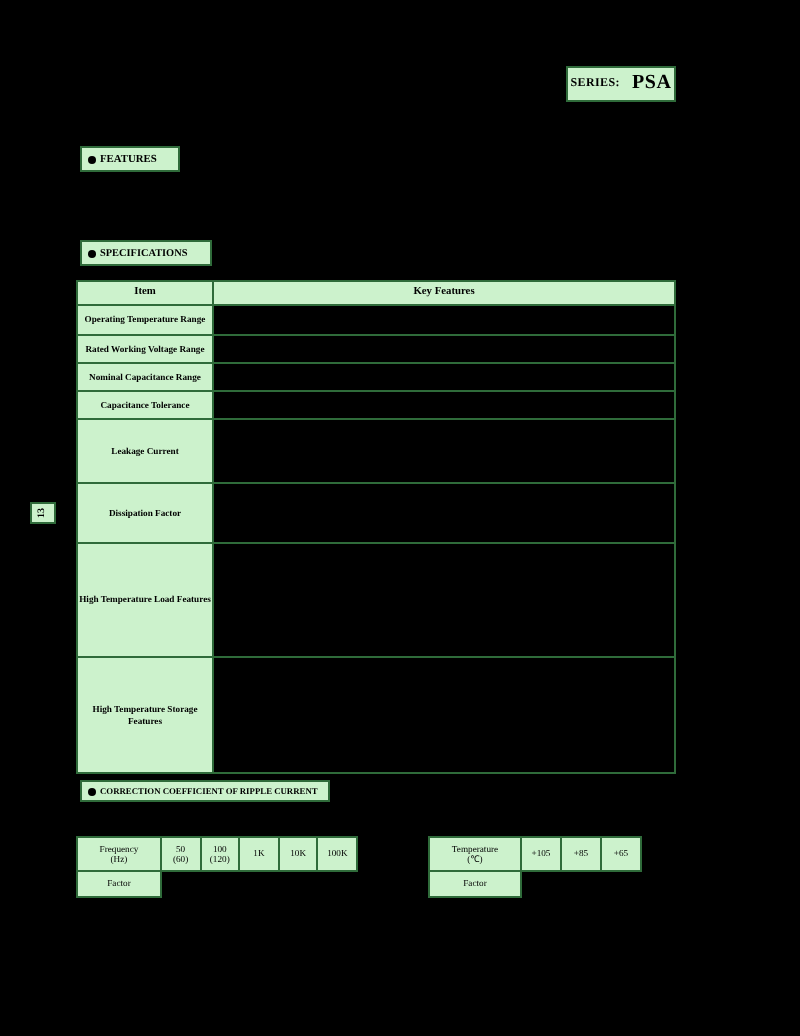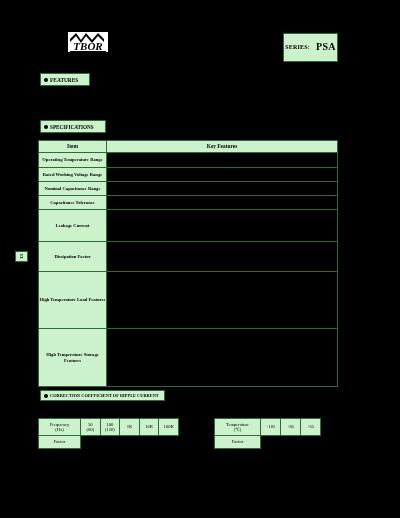--- a/index.html
+++ b/index.html
@@ -40,21 +40,21 @@
   #logo-block {
     position: absolute;
     left: 66px; top: 29px;
     width: 44px; height: 26px;
   }
   #logo-block svg { display: block; }
 
   
   #series-badge {
     left: 283px; top: 33px;
-    width: 55px; height: 29px;
+    width: 55px; height: 18px;
     font-size: 7px;
     font-weight: bold;
     gap: 6px;
     font-variant: small-caps;
     box-shadow: 1px 1px 0 rgba(0,0,0,.35);
   }
   #series-label { font-size: 6px; letter-spacing: .2px; }
   #series-value { font-size: 10px; font-weight: bold; letter-spacing: .3px;}
 
   
@@ -150,33 +150,20 @@
     font-size: 5px;
     font-weight: bold;
     transform: rotate(-90deg);
   }
 </style>
 </head>
 <body>
 
 <div class="page">
 
-  <div id="logo-block">
-    <svg width="44" height="26" viewBox="0 0 44 26">
-      <rect x="0" y="0" width="44" height="26" fill="#000"></rect>
-
-      <rect x="2" y="3" width="40" height="20" fill="#ffffff"></rect>
-
-      <path d="M4 10 L10 4 L15 11 L20 4 L26 11 L32 4 L38 10 L38 13 L32 7 L26 14 L20 7 L15 14 L10 7 L4 13 Z" fill="#000000"></path>
-
-      <text x="22" y="21" font-family="'Liberation Serif',serif" font-size="11" font-weight="bold" font-style="italic" fill="#000000" text-anchor="middle">TBOR</text>
-
-      <rect x="4" y="22" width="36" height="1" fill="#000000"></rect>
-    </svg>
-  </div>
 
   <div class="gpanel" id="series-badge">
     <span id="series-label">SERIES:</span>
     <span id="series-value">PSA</span>
   </div>
 
   <div class="section-head" id="features-head">
     <span class="bullet"></span>
     <span>FEATURES</span>
   </div>

